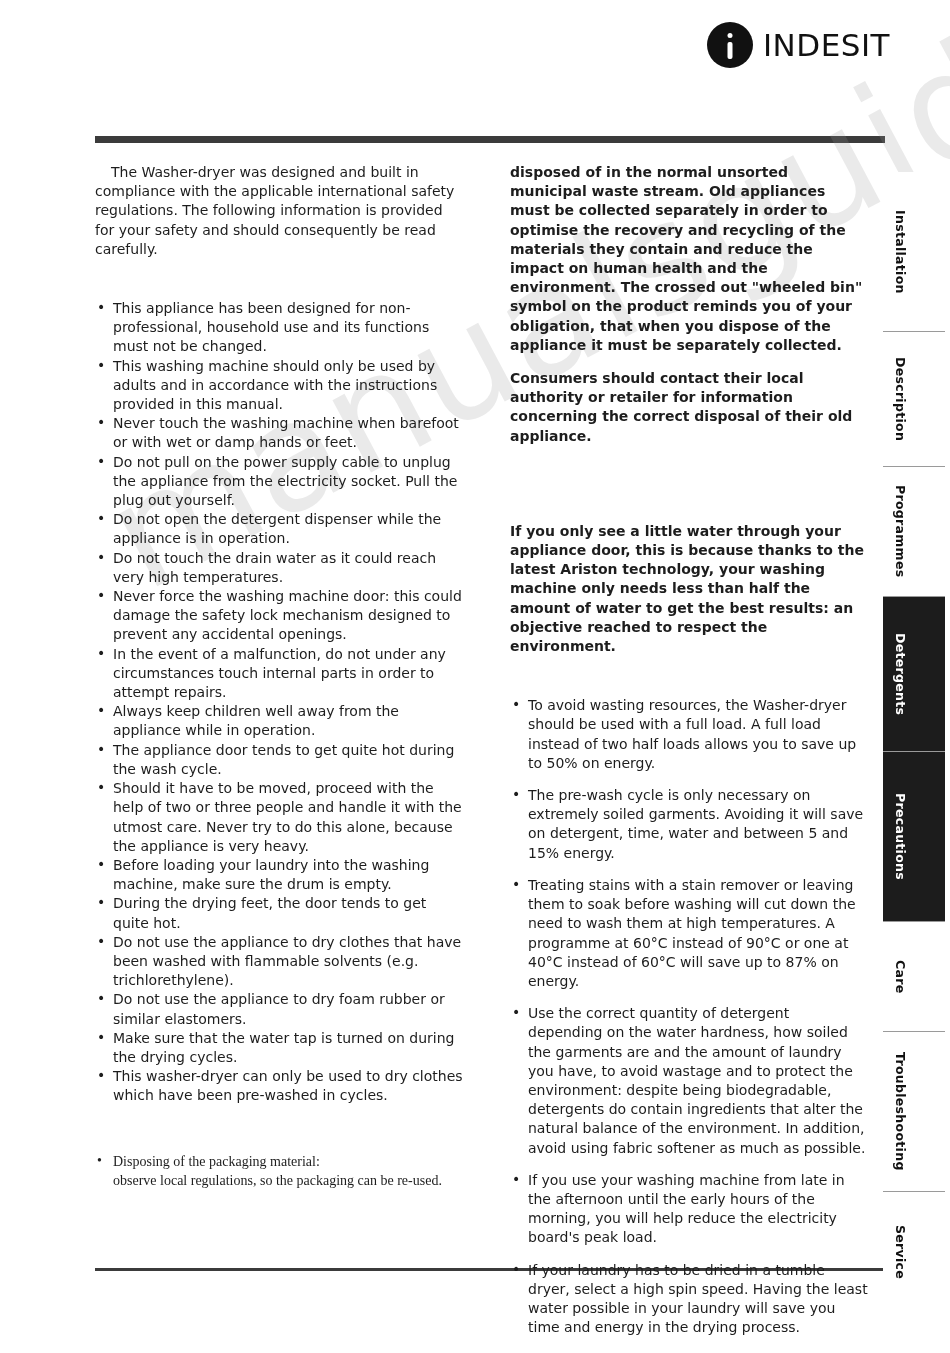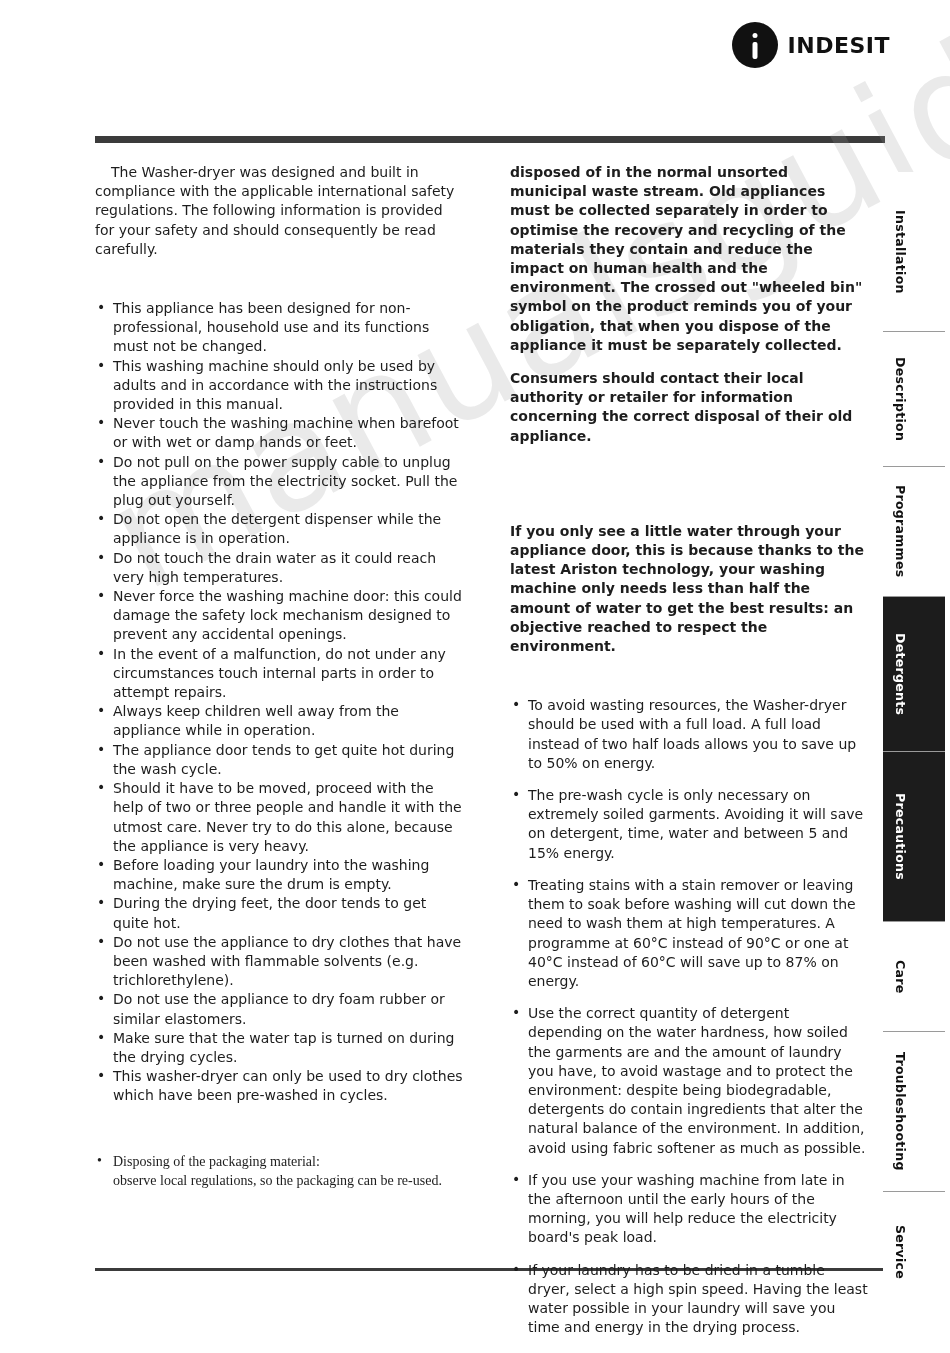--- a/index.html
+++ b/index.html
@@ -49,22 +49,22 @@
     left: 50%;
     top: 20px;
     transform: translateX(-50%);
     width: 5px;
     height: 17px;
     border-radius: 2px;
     background: #ffffff;
   }
   .brand-name {
     font-family: "DejaVu Sans", sans-serif;
-    font-size: 22px;
-    font-weight: bold;
+    font-size: 31px;
+    font-weight: normal;
     letter-spacing: 0.5px;
     color: #111111;
   }
 
   
   .rule-top {
     position: absolute;
     left: 95px;
     top: 136px;
     width: 790px;

